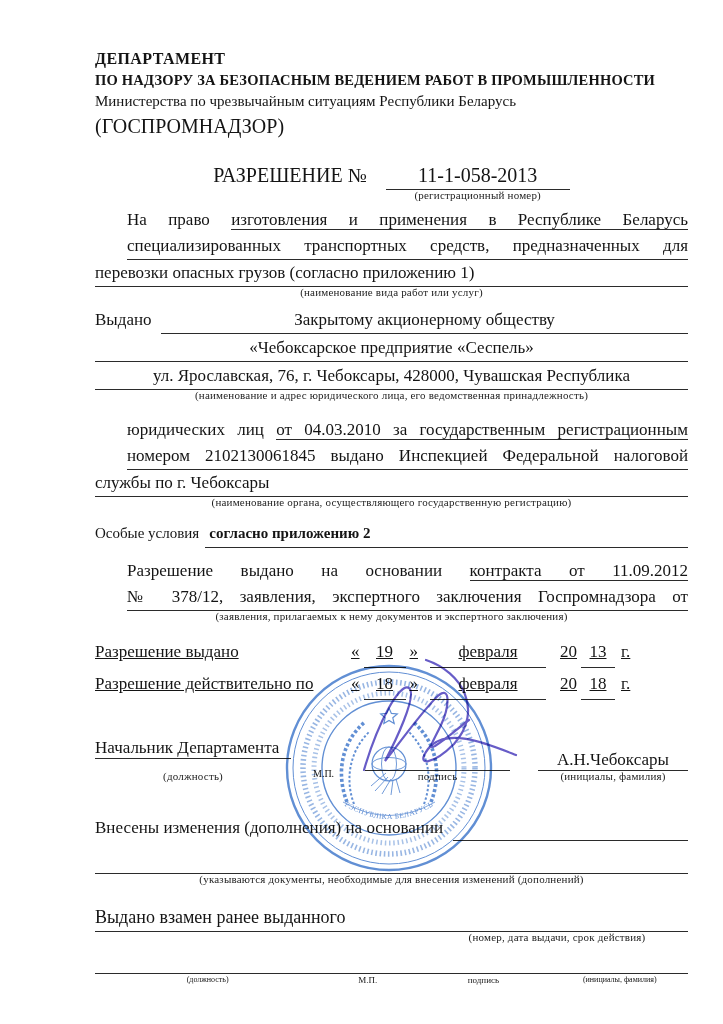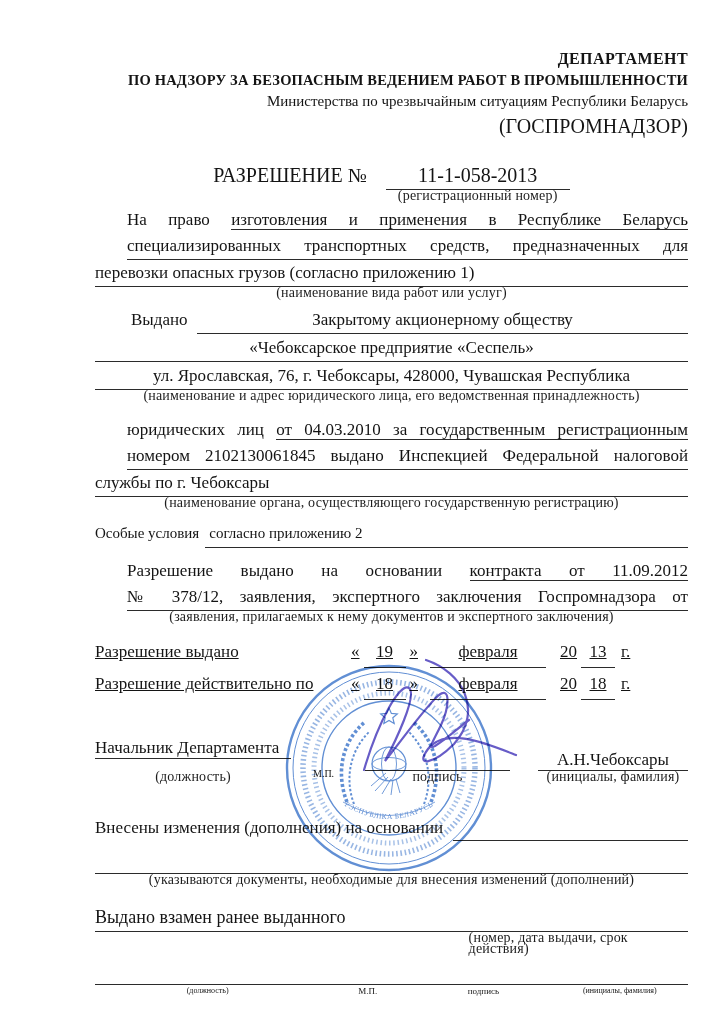--- a/index.html
+++ b/index.html
@@ -7,47 +7,47 @@
     position:relative;
     width:723px;height:1024px;
     margin:0 auto;
     background:#ffffff;
     font-family:"Liberation Serif","DejaVu Serif",serif;
     color:#141414;
     overflow:hidden;
     box-sizing:border-box;
     padding:48px 35px 0 95px;
   }
-  .center{text-align:right;}
+  .center{text-align:left;}
   .hdr1{font-size:16px;font-weight:bold;line-height:22px;letter-spacing:.4px;}
   .hdr2{font-size:14.5px;font-weight:bold;line-height:21px;letter-spacing:.2px;}
   .hdr3{font-size:15px;line-height:20px;}
   .hdr4{font-size:20px;line-height:27px;margin-top:2px;}
 
   .permit-row{margin-top:22px;font-size:20px;line-height:26px;text-align:center;}
   .permit-title{display:inline-block;vertical-align:top;}
   .permit-num-wrap{display:inline-block;vertical-align:top;margin-left:14px;}
   .permit-num{display:block;min-width:160px;padding:0 12px 1px;border-bottom:1.2px solid #2b2b2b;text-align:center;}
-  .cap{font-size:14px;line-height:11px;color:#1d1d1d;letter-spacing:.2px;text-align:center;}
+  .cap{font-size:11px;line-height:11px;color:#1d1d1d;letter-spacing:.2px;text-align:center;}
 
   .para{font-size:17px;line-height:26px;}
   .fill{border-bottom:1.2px solid #2b2b2b;}
   .jline{text-align:justify;text-align-last:justify;margin-left:32px;}
   .uline{border-bottom:1.2px solid #2b2b2b;}
   .mt6{margin-top:6px;}.mt10{margin-top:10px;}.mt16{margin-top:16px;}
 
   .issued{margin-top:8px;font-size:17px;line-height:27px;}
-  .issued-row1{display:flex;margin-left:36px;}
+  .issued-row1{display:flex;}
   .issued-label{flex:0 0 66px;}
   .issued-fill{flex:1;text-align:center;border-bottom:1.2px solid #2b2b2b;}
   .issued-line{border-bottom:1.2px solid #2b2b2b;text-align:center;}
 
   .special-row{display:flex;font-size:15px;line-height:27px;margin-top:12px;}
   .special-label{flex:0 0 auto;padding-right:6px;}
-  .special-fill{flex:1;border-bottom:1.2px solid #2b2b2b;padding-left:4px;}
+  .special-fill{flex:1;border-bottom:1.2px solid #2b2b2b;padding-left:4px;font-weight:bold;}
 
   .dates{margin-top:14px;font-size:17px;}
   .date-row{display:flex;align-items:baseline;line-height:31px;text-decoration:underline;}
   .date-label{flex:0 0 252px;}
   .q{padding:0 4px;}
   .d-day{display:inline-block;min-width:42px;text-align:center;border-bottom:1.2px solid #2b2b2b;}
   .d-month{display:inline-block;min-width:116px;text-align:center;border-bottom:1.2px solid #2b2b2b;margin:0 8px;}
   .d-cent{display:inline-block;padding:0 4px 0 6px;}
   .d-year{display:inline-block;min-width:34px;text-align:center;border-bottom:1.2px solid #2b2b2b;margin-right:6px;}
 

